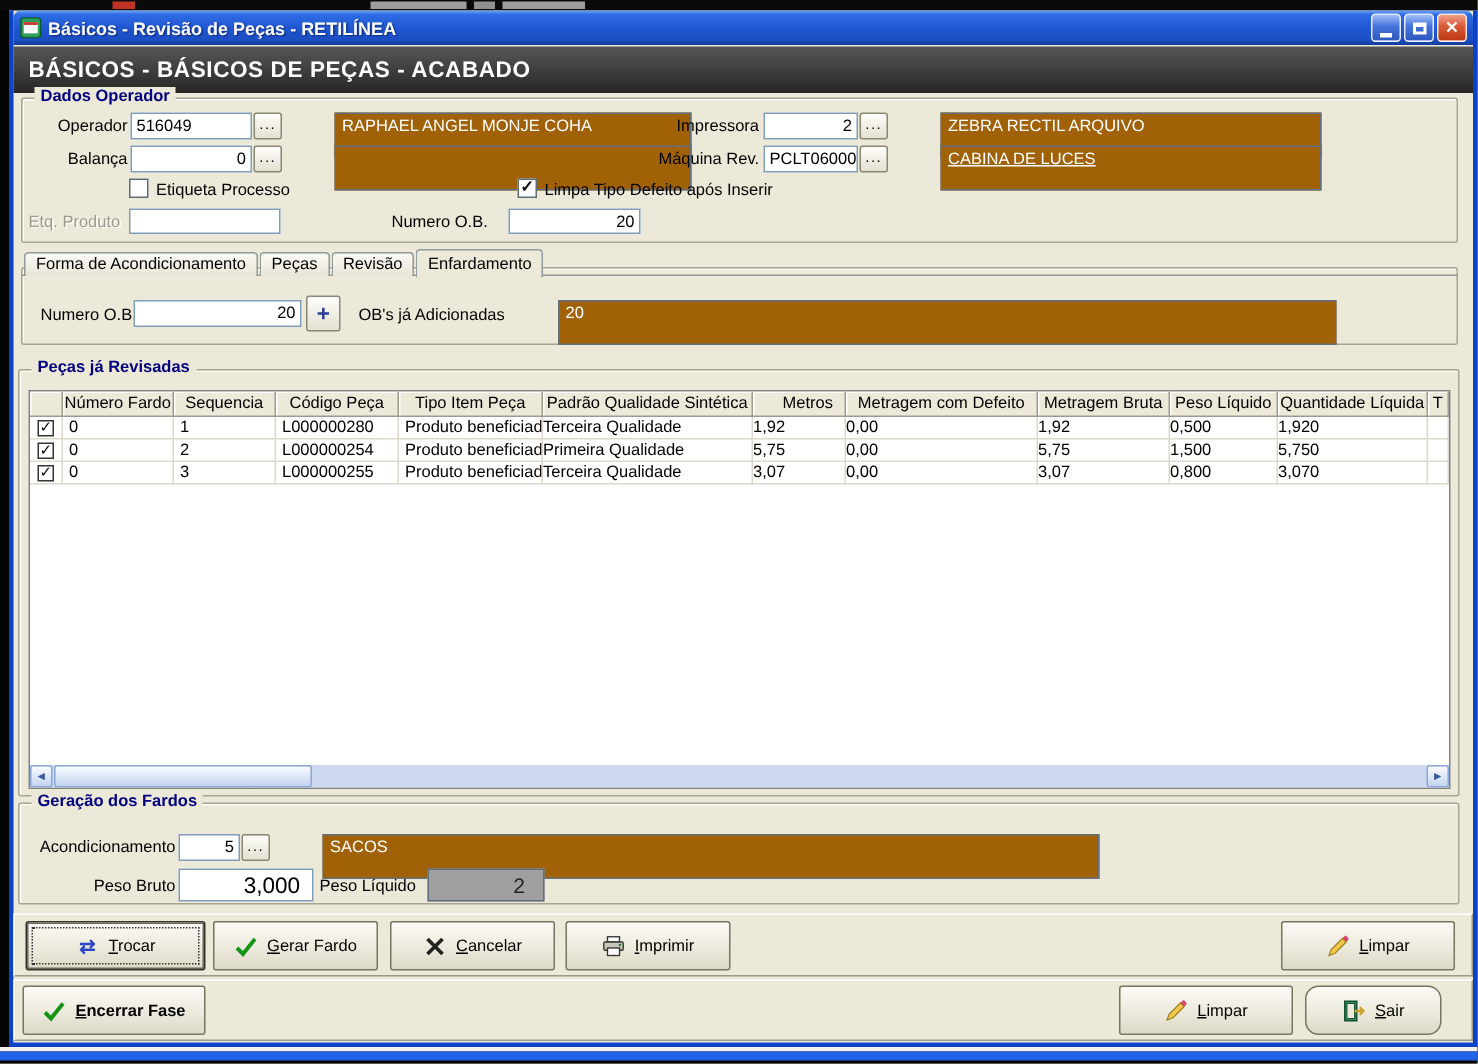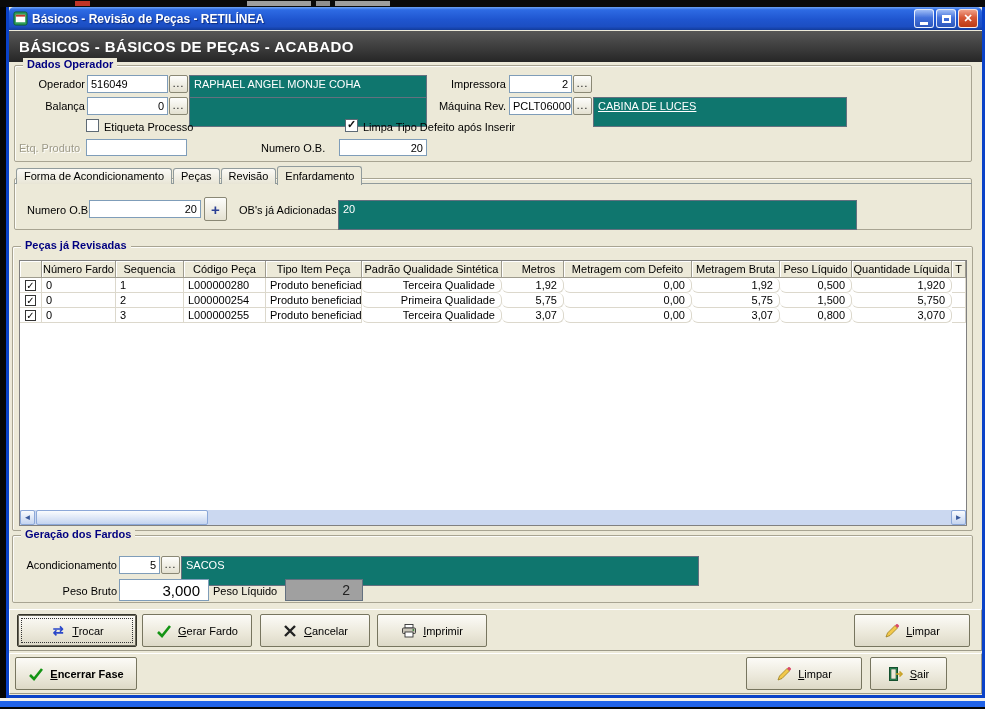--- a/index.html
+++ b/index.html
@@ -51,22 +51,22 @@
   .gbox > .legend { position:absolute; top:-8px; left:8px; background:#ECE9D8; padding:0 4px;
                     font-size:11px; font-weight:bold; color:#000080; white-space:nowrap; }
 
   .lbl { position:absolute; font-size:11px; color:#000; white-space:nowrap; }
   .lbl.r { text-align:right; }
   .lbl.dis { color:#9D9A88; text-shadow:1px 1px 0 #fff; }
 
   .edit { position:absolute; background:#fff; border:1px solid #7F9DB9; font-size:11px;
           color:#000; padding:1px 3px; height:18px; line-height:14px; overflow:hidden; white-space:nowrap; }
   .edit.ra { text-align:right; }
-  .ro { position:absolute; background:#0f766e; border:1px solid #63707F; color:#fff;
-        font-size:11px; padding:1px 4px; height:30px; line-height:14px; overflow:hidden; white-space:nowrap; }
+  .ro { position:absolute; background:#a16207; border:1px solid #63707F; color:#fff;
+        font-size:11px; padding:1px 4px; height:30px; line-height:14px; overflow:hidden; white-space:nowrap;margin-left:34px; }
   .dots { position:absolute; width:19px; height:18px; font-size:10px; letter-spacing:1px;
           background:linear-gradient(180deg,#FDFDFB,#E4E1D1); border:1px solid #8A8875; border-radius:2px;
           display:flex; align-items:flex-end; justify-content:center; padding-bottom:3px; cursor:default; }
 
   .cbx { position:absolute; width:13px; height:13px; background:#fff; border:1px solid #5E6A75;
          display:flex; align-items:center; justify-content:center; font-size:11px; font-weight:bold; color:#111; }
   .cbx.on::after { content:"✓"; margin-top:-2px; }
 
   
   .tabbar { position:absolute; left:7px; top:135px; height:19px; display:flex; align-items:flex-end; z-index:2; }
@@ -85,21 +85,21 @@
           border:1px solid #808080; overflow:hidden; }
   .grow, .ghead { display:flex; }
   .ghead { height:17px; }
   .hcell { flex:none; background:#ECE9D8; border-right:1px solid #9E9B8E; border-bottom:1px solid #9E9B8E;
            box-shadow:inset 1px 1px 0 #fff; font-size:11px; line-height:16px; text-align:center;
            overflow:hidden; white-space:nowrap; }
   .grow { height:15px; }
   .gcell { flex:none; font-size:11px; line-height:14px; border-right:1px solid #DCD8CC; border-bottom:1px solid #DCD8CC;
            overflow:hidden; white-space:nowrap; }
   .gcell.al { text-align:left; padding-left:4px; }
-  .gcell.ar { text-align:right; padding-right:6px;border-radius:6px; }
+  .gcell.ar { padding-right:6px; }
   .gcell.ac { text-align:center; display:flex; align-items:center; justify-content:center; }
   .gcheck { width:11px; height:11px; background:#fff; border:1px solid #333; font-size:10px; line-height:9px;
             text-align:center; color:#000; }
 
   
   .hscroll { position:absolute; left:0; bottom:0; width:946px; height:15px; background:#CBD8F0; }
   .sarr { position:absolute; top:0; width:15px; height:15px; border:1px solid #8CA8D8; border-radius:2px;
           background:linear-gradient(180deg,#FAFCFE,#C4D4F0); color:#3A5A9C; font-size:8px;
           display:flex; align-items:center; justify-content:center; }
   .sarr.left { left:0; }
@@ -167,20 +167,21 @@
         <span class="legend">Dados Operador</span>
 
         <span class="lbl r" style="left:0; top:12px; width:70px;">Operador</span>
         <div class="edit" style="left:72px; top:9px; width:81px;">516049</div>
         <div class="dots" style="left:154px; top:9px;">...</div>
         <div class="ro" style="left:174px; top:9px; width:238px;">RAPHAEL ANGEL MONJE COHA</div>
 
         <span class="lbl r" style="left:420px; top:12px; width:71px;">Impressora</span>
         <div class="edit ra" style="left:494px; top:9px; width:63px;">2</div>
         <div class="dots" style="left:558px; top:9px;">...</div>
+        <div class="ro" style="left:578px; top:9px; width:254px;">ZEBRA RECTIL ARQUIVO</div>
 
         <span class="lbl r" style="left:0; top:34px; width:70px;">Balança</span>
         <div class="edit ra" style="left:72px; top:31px; width:81px;">0</div>
         <div class="dots" style="left:154px; top:31px;">...</div>
         <div class="ro" style="left:174px; top:31px; width:238px;"></div>
 
         <span class="lbl r" style="left:400px; top:34px; width:91px;">Máquina Rev.</span>
         <div class="edit" style="left:494px; top:31px; width:63px;">PCLT060002</div>
         <div class="dots" style="left:558px; top:31px;">...</div>
         <div class="ro" style="left:578px; top:31px; width:254px;text-decoration:underline;">CABINA DE LUCES</div>
@@ -361,21 +362,21 @@
         </div>
         <div class="btn" style="left:736px; top:3px; width:116px;">
           <span class="ic">
               <svg viewBox="0 0 16 16" width="16" height="16">
                 <path d="M2 14l1.5-4L11 2.5 13.5 5 6 12.5 2 14z" fill="#F2C84B" stroke="#9A7D1F" stroke-width="0.8"></path>
                 <path d="M11 2.5L13.5 5l1.3-1.3c.4-.4.4-1 0-1.4l-1.1-1.1c-.4-.4-1-.4-1.4 0L11 2.5z" fill="#D94A6A"></path>
               </svg>
             </span>
           <span><u>L</u>impar</span>
         </div>
-        <div class="btn" style="left:860px; top:3px; width:77px;">
+        <div class="btn" style="left:860px; top:3px; width:91px;border-radius:9px;">
           <span class="ic">
               <svg viewBox="0 0 16 16" width="16" height="16">
                 <rect x="1.5" y="1.5" width="8" height="13" fill="#2E8B57" stroke="#14502E"></rect>
                 <rect x="3" y="3" width="5" height="10" fill="#EDE8D8" stroke="#14502E" stroke-width="0.6"></rect>
                 <path d="M8 8h5.5" stroke="#C9A227" stroke-width="1.6"></path>
                 <path d="M11.5 5.5L14 8l-2.5 2.5" fill="none" stroke="#C9A227" stroke-width="1.6"></path>
               </svg>
             </span>
           <span><u>S</u>air</span>
         </div>

